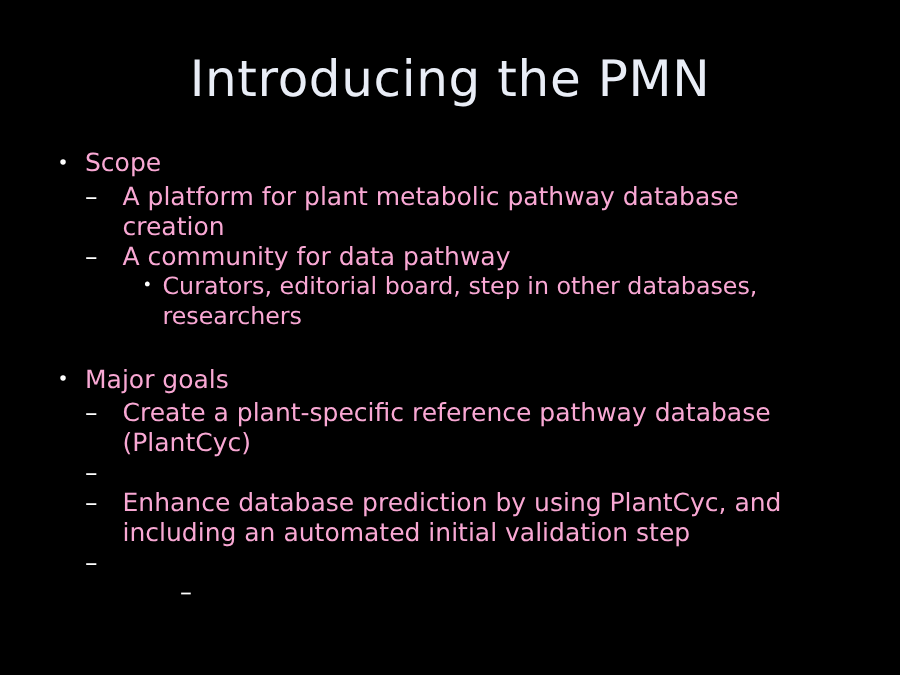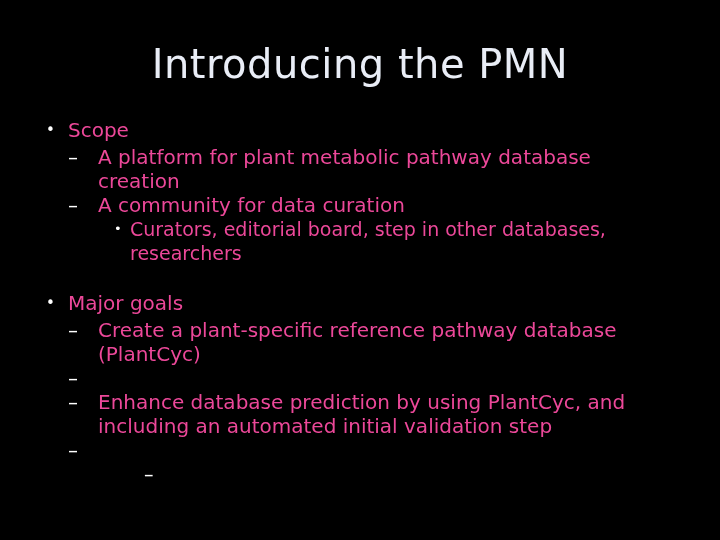--- a/index.html
+++ b/index.html
@@ -120,21 +120,21 @@
     width: 16px;
     flex: 0 0 16px;
     font-size: 19px;
     line-height: 24px;
   }
   .lvl3d .txt {
     flex: 1 1 auto;
   }
 
   .marker { color: #ffffff; user-select: none; }
-  .txt { color: #ec4899; }
+  .txt { color: #f9a8d4; }
 </style>
 </head>
 <body>
 
 <div class="slide">
 
   <div class="slide-title">Introducing the PMN</div>
 
   <div class="body-area">
 
@@ -145,21 +145,21 @@
         <span class="txt">Scope</span>
       </div>
 
       <div class="bullet-row lvl2">
         <span class="marker">–</span>
         <span class="txt">A platform for plant metabolic pathway database creation</span>
       </div>
 
       <div class="bullet-row lvl2">
         <span class="marker">–</span>
-        <span class="txt">A community for data curation</span>
+        <span class="txt">A community for data pathway</span>
       </div>
 
       <div class="bullet-row lvl3">
         <span class="marker">•</span>
         <span class="txt">Curators, editorial board, step in other databases, researchers</span>
       </div>
 
     </div>
 
     <div class="group second">

